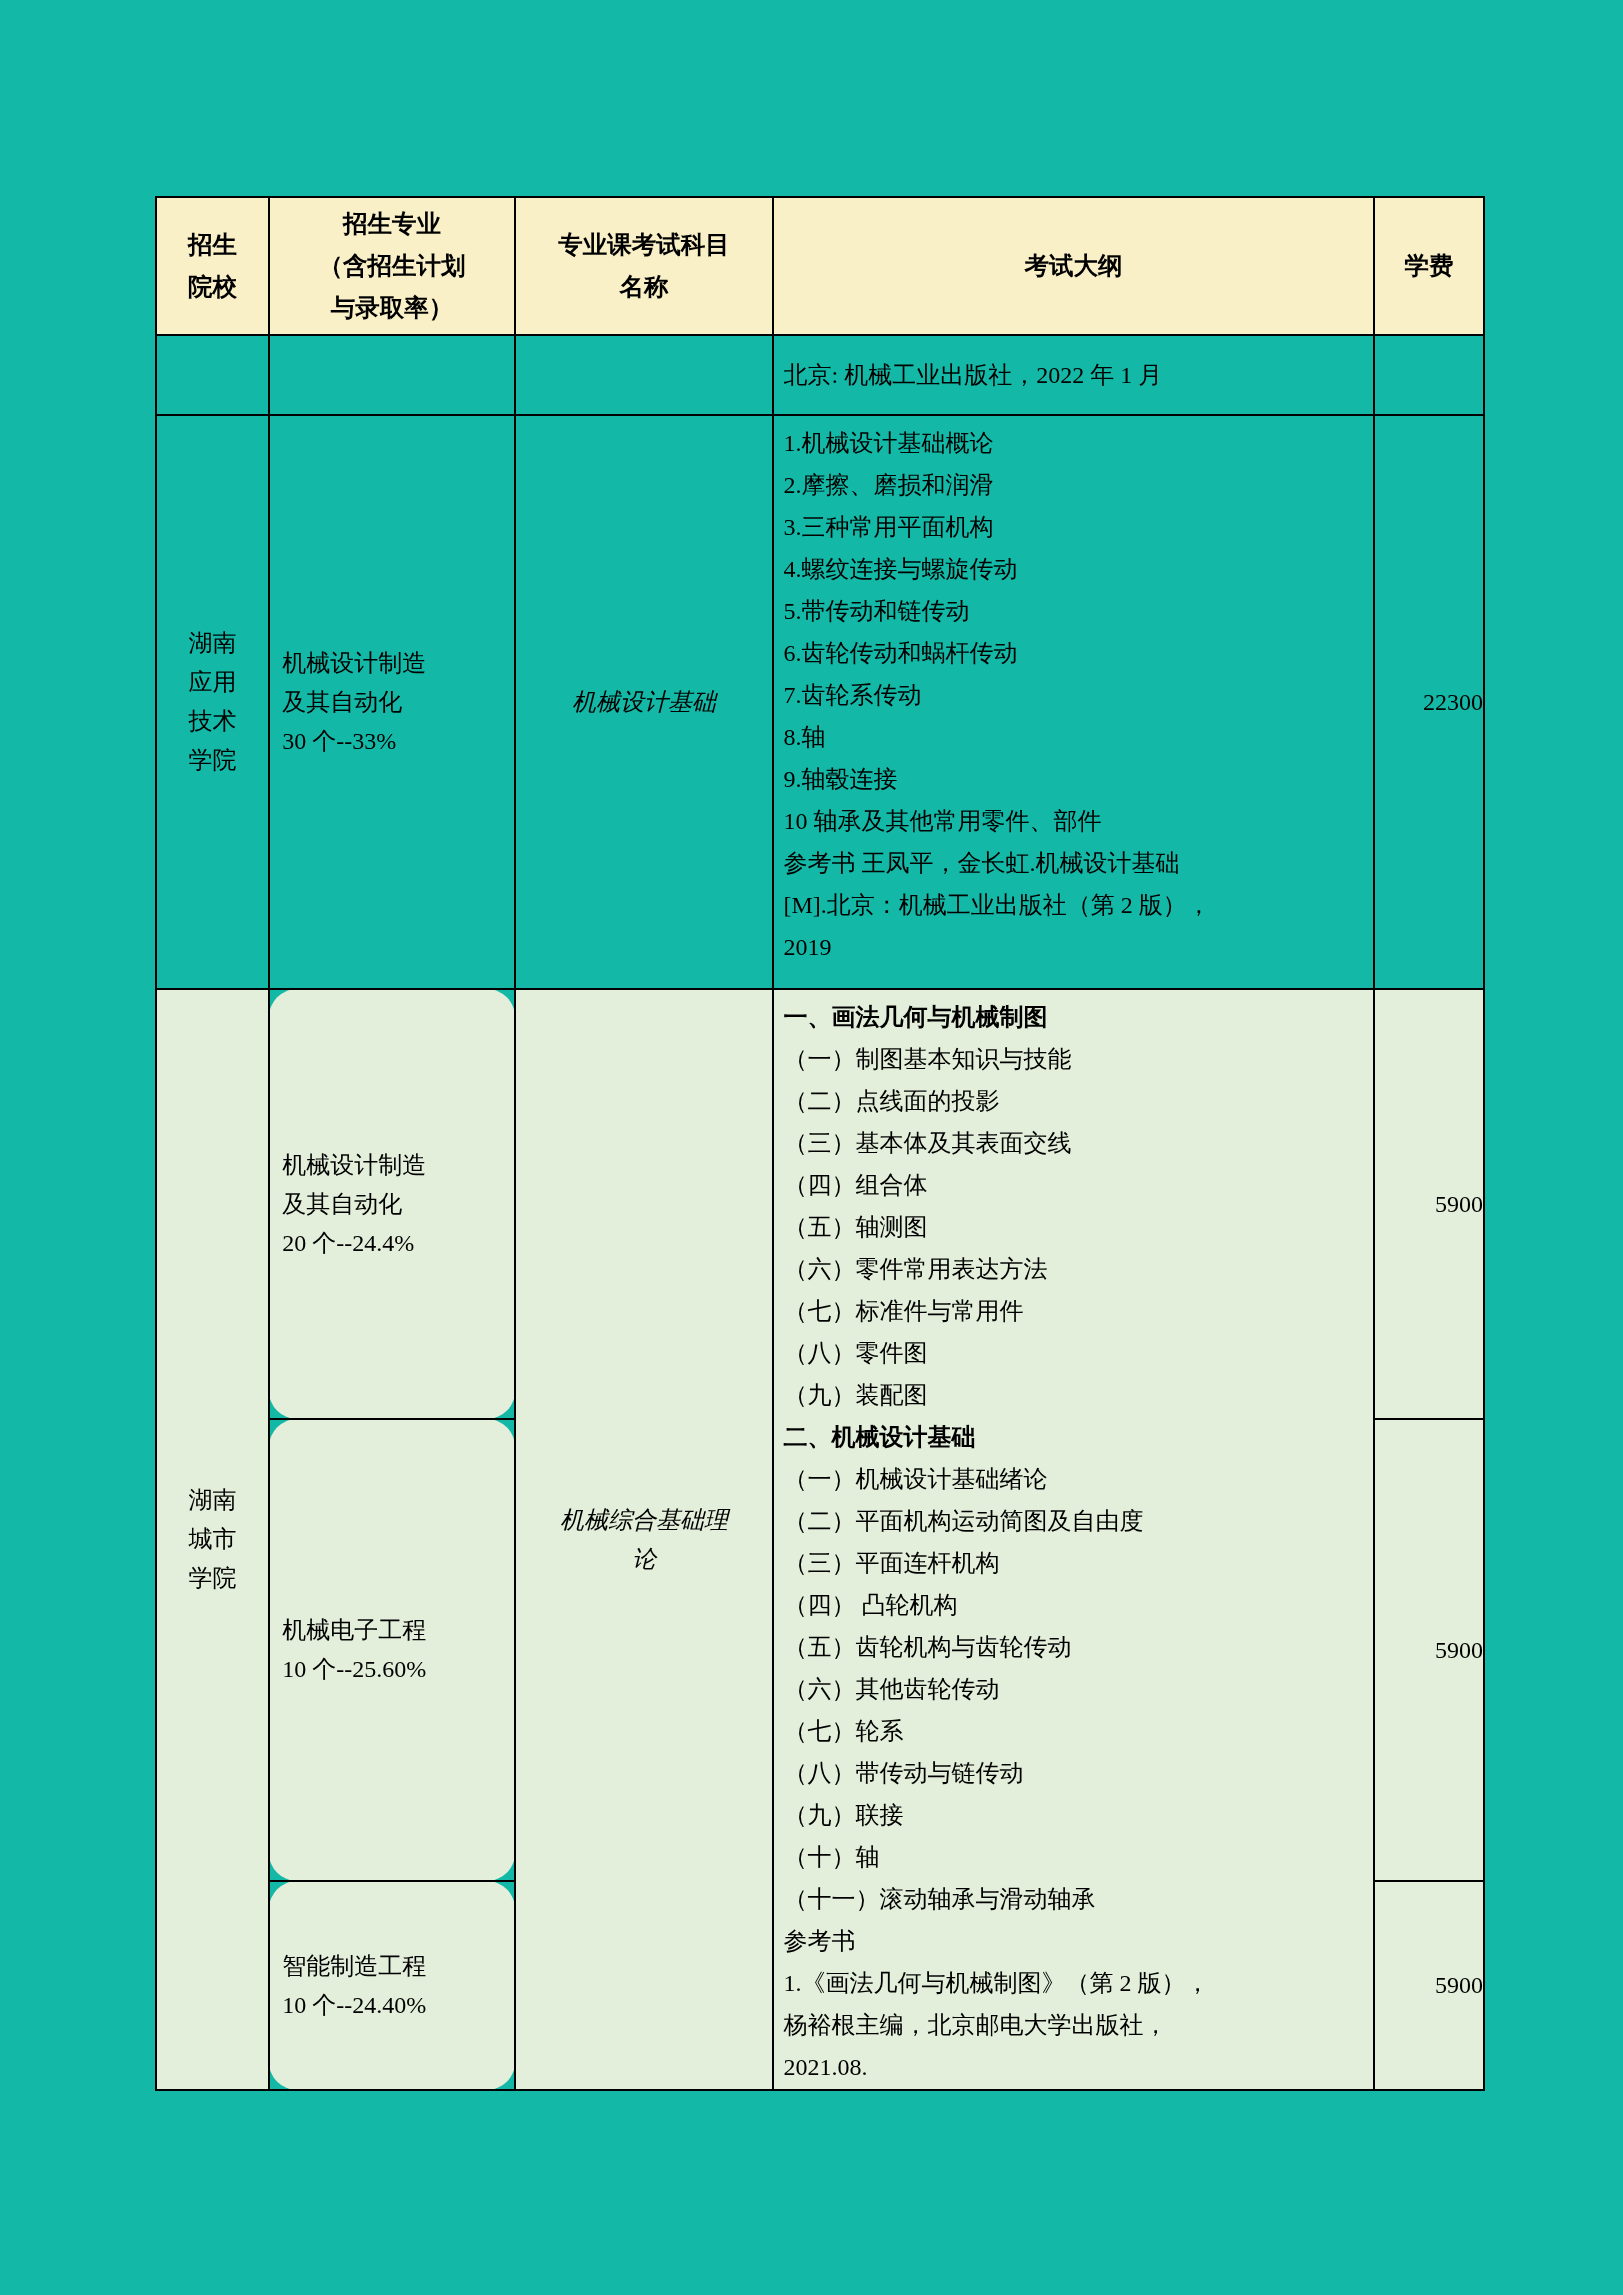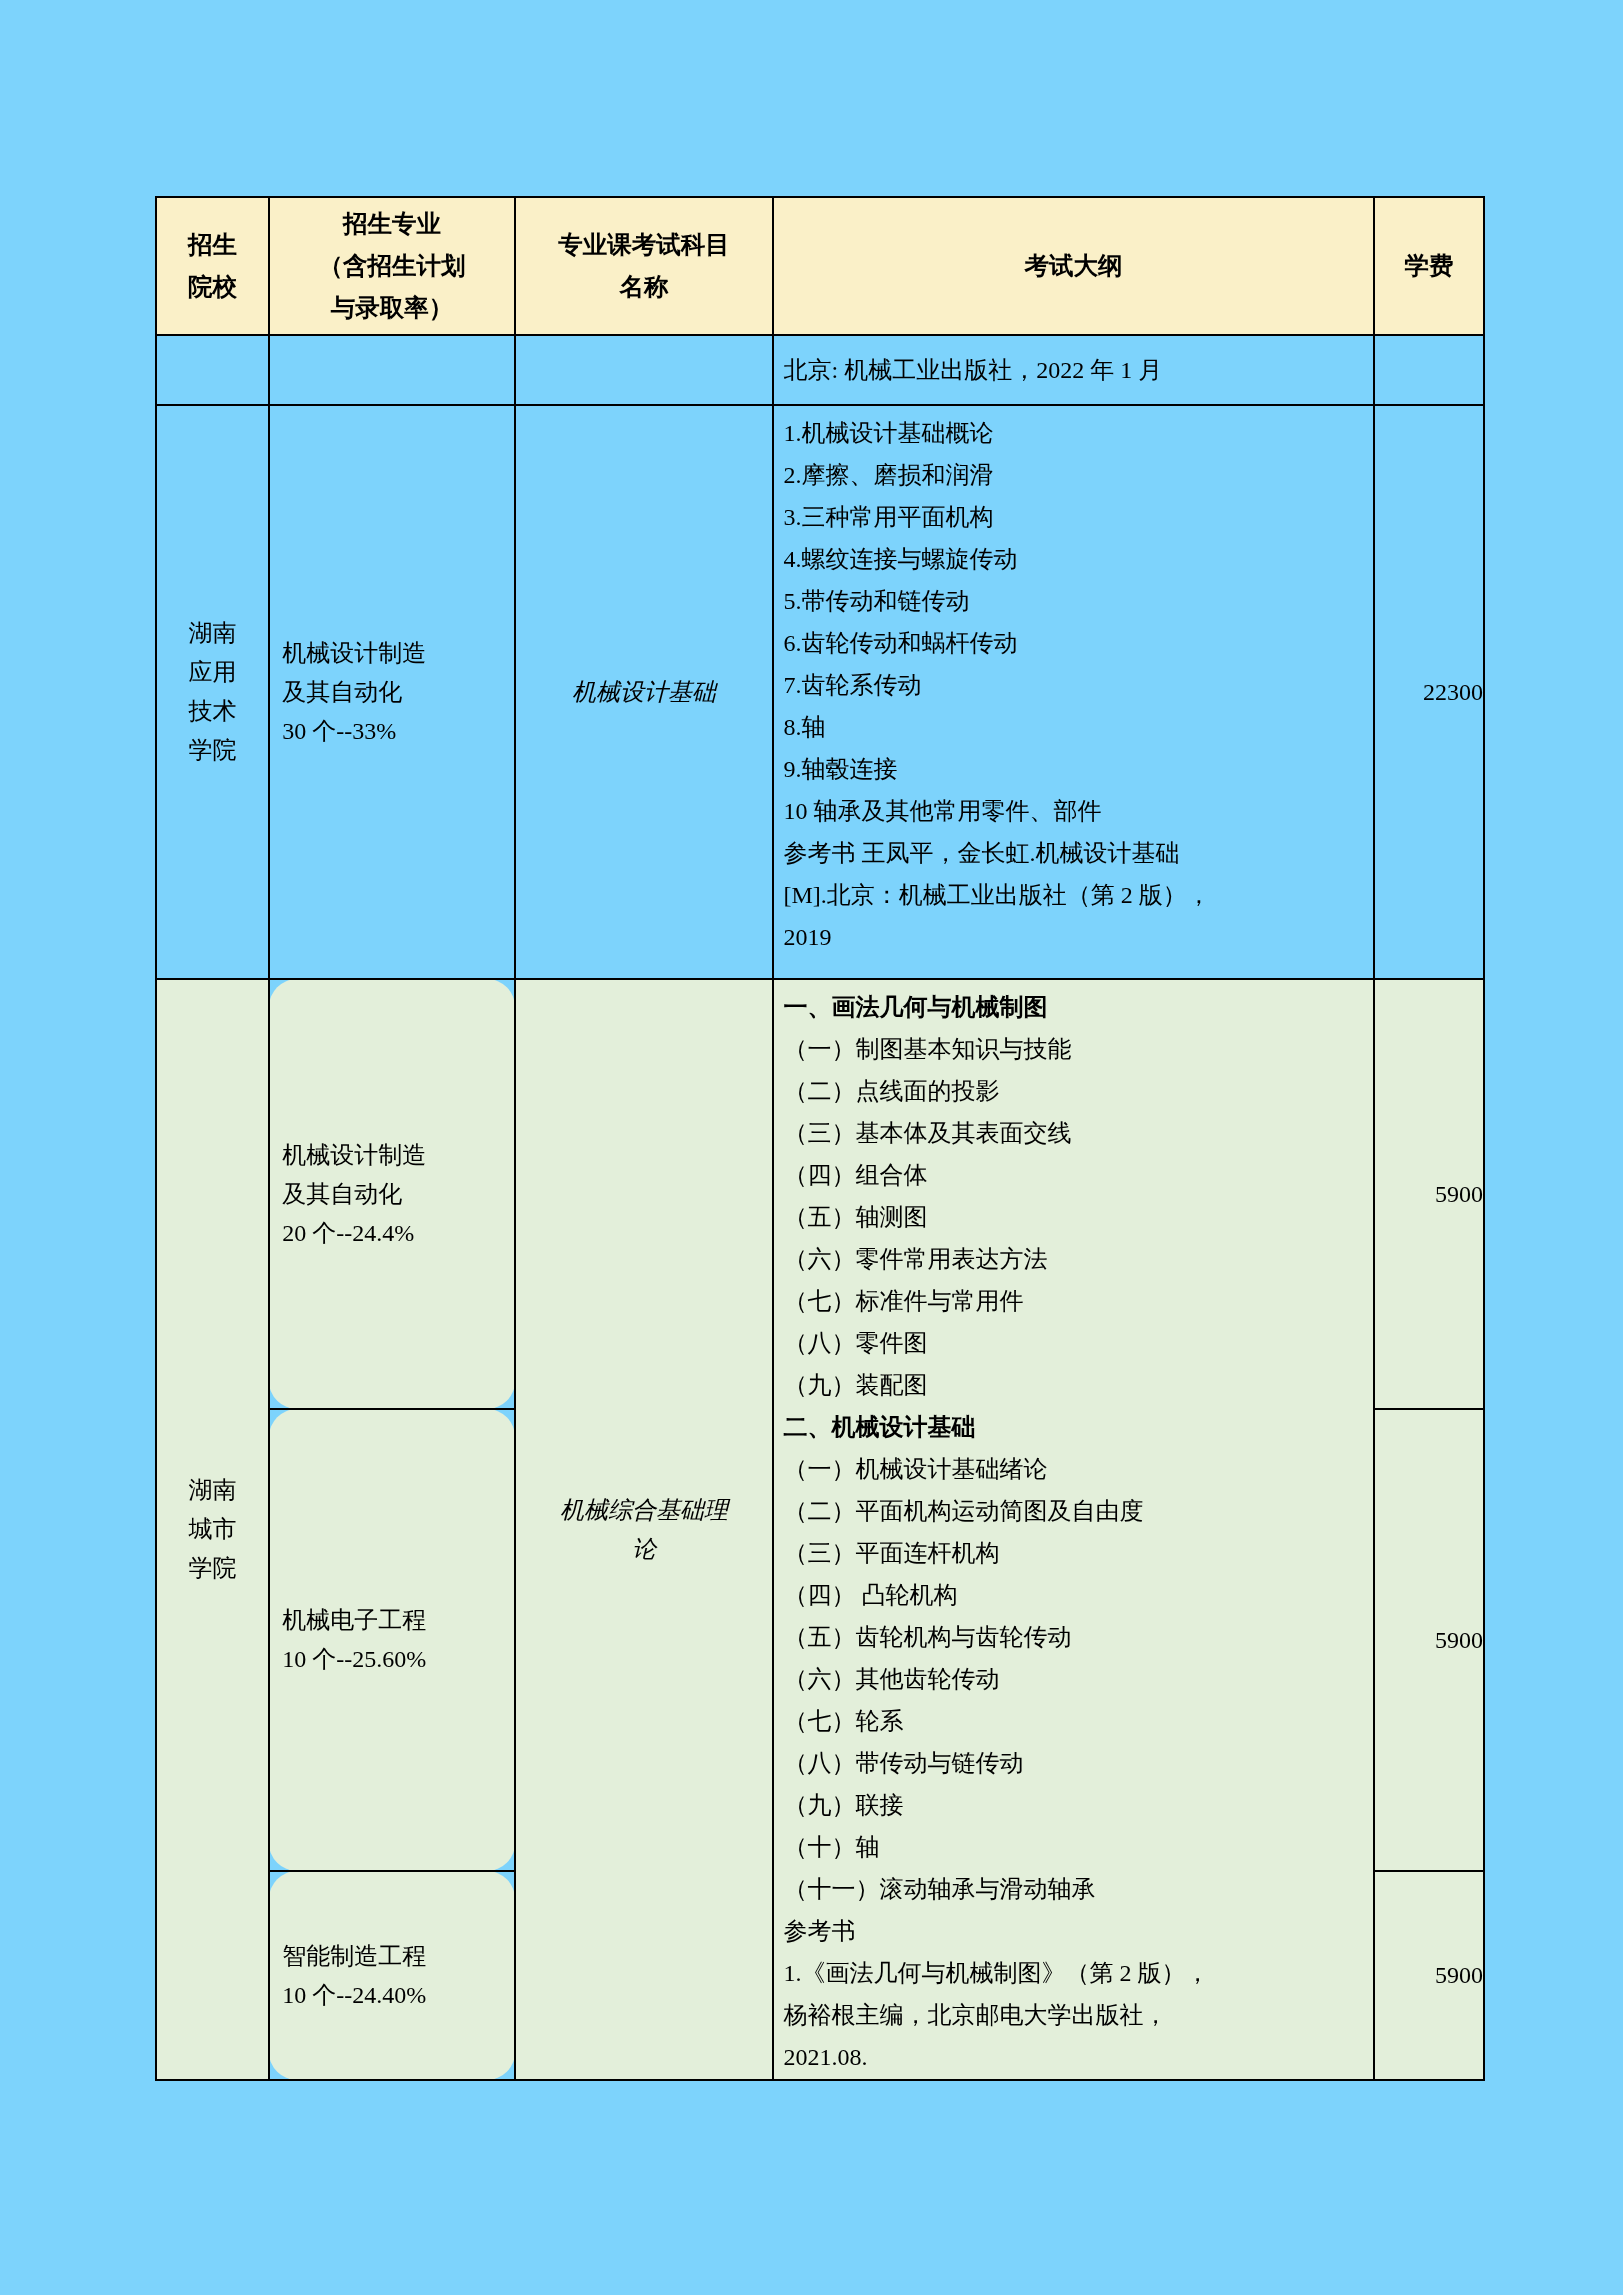--- a/index.html
+++ b/index.html
@@ -6,21 +6,21 @@
   html,body { background:#ffffff; }
   body {
     font-family: "Liberation Serif", "DejaVu Serif", serif;
     color:#000000;
     font-size:24px;
   }
   .page {
     position:relative;
     width:1623px;
     height:2295px;
-    background:#7dd3fc;
+    background:#14b8a6;
     overflow:hidden;
   }
   table.admissions {
     position:absolute;
     left:155px;
     top:196px;
     border-collapse:collapse;
     table-layout:fixed;
     border:2.7px solid #000;
   }
@@ -98,21 +98,21 @@
 院校</th>
         <th class="hdr">招生专业
 （含招生计划
 与录取率）</th>
         <th class="hdr">专业课考试科目
 名称</th>
         <th class="hdr">考试大纲</th>
         <th class="hdr">学费</th>
       </tr>
 
-      <tr style="height:70px">
+      <tr style="height:80px">
         <td class="school"></td>
         <td class="major"></td>
         <td class="subject"></td>
         <td class="cont-cell">北京: 机械工业出版社，2022 年 1 月</td>
         <td class="tuition"></td>
       </tr>
 
       <tr style="height:574px">
         <td class="school">湖南
 应用

